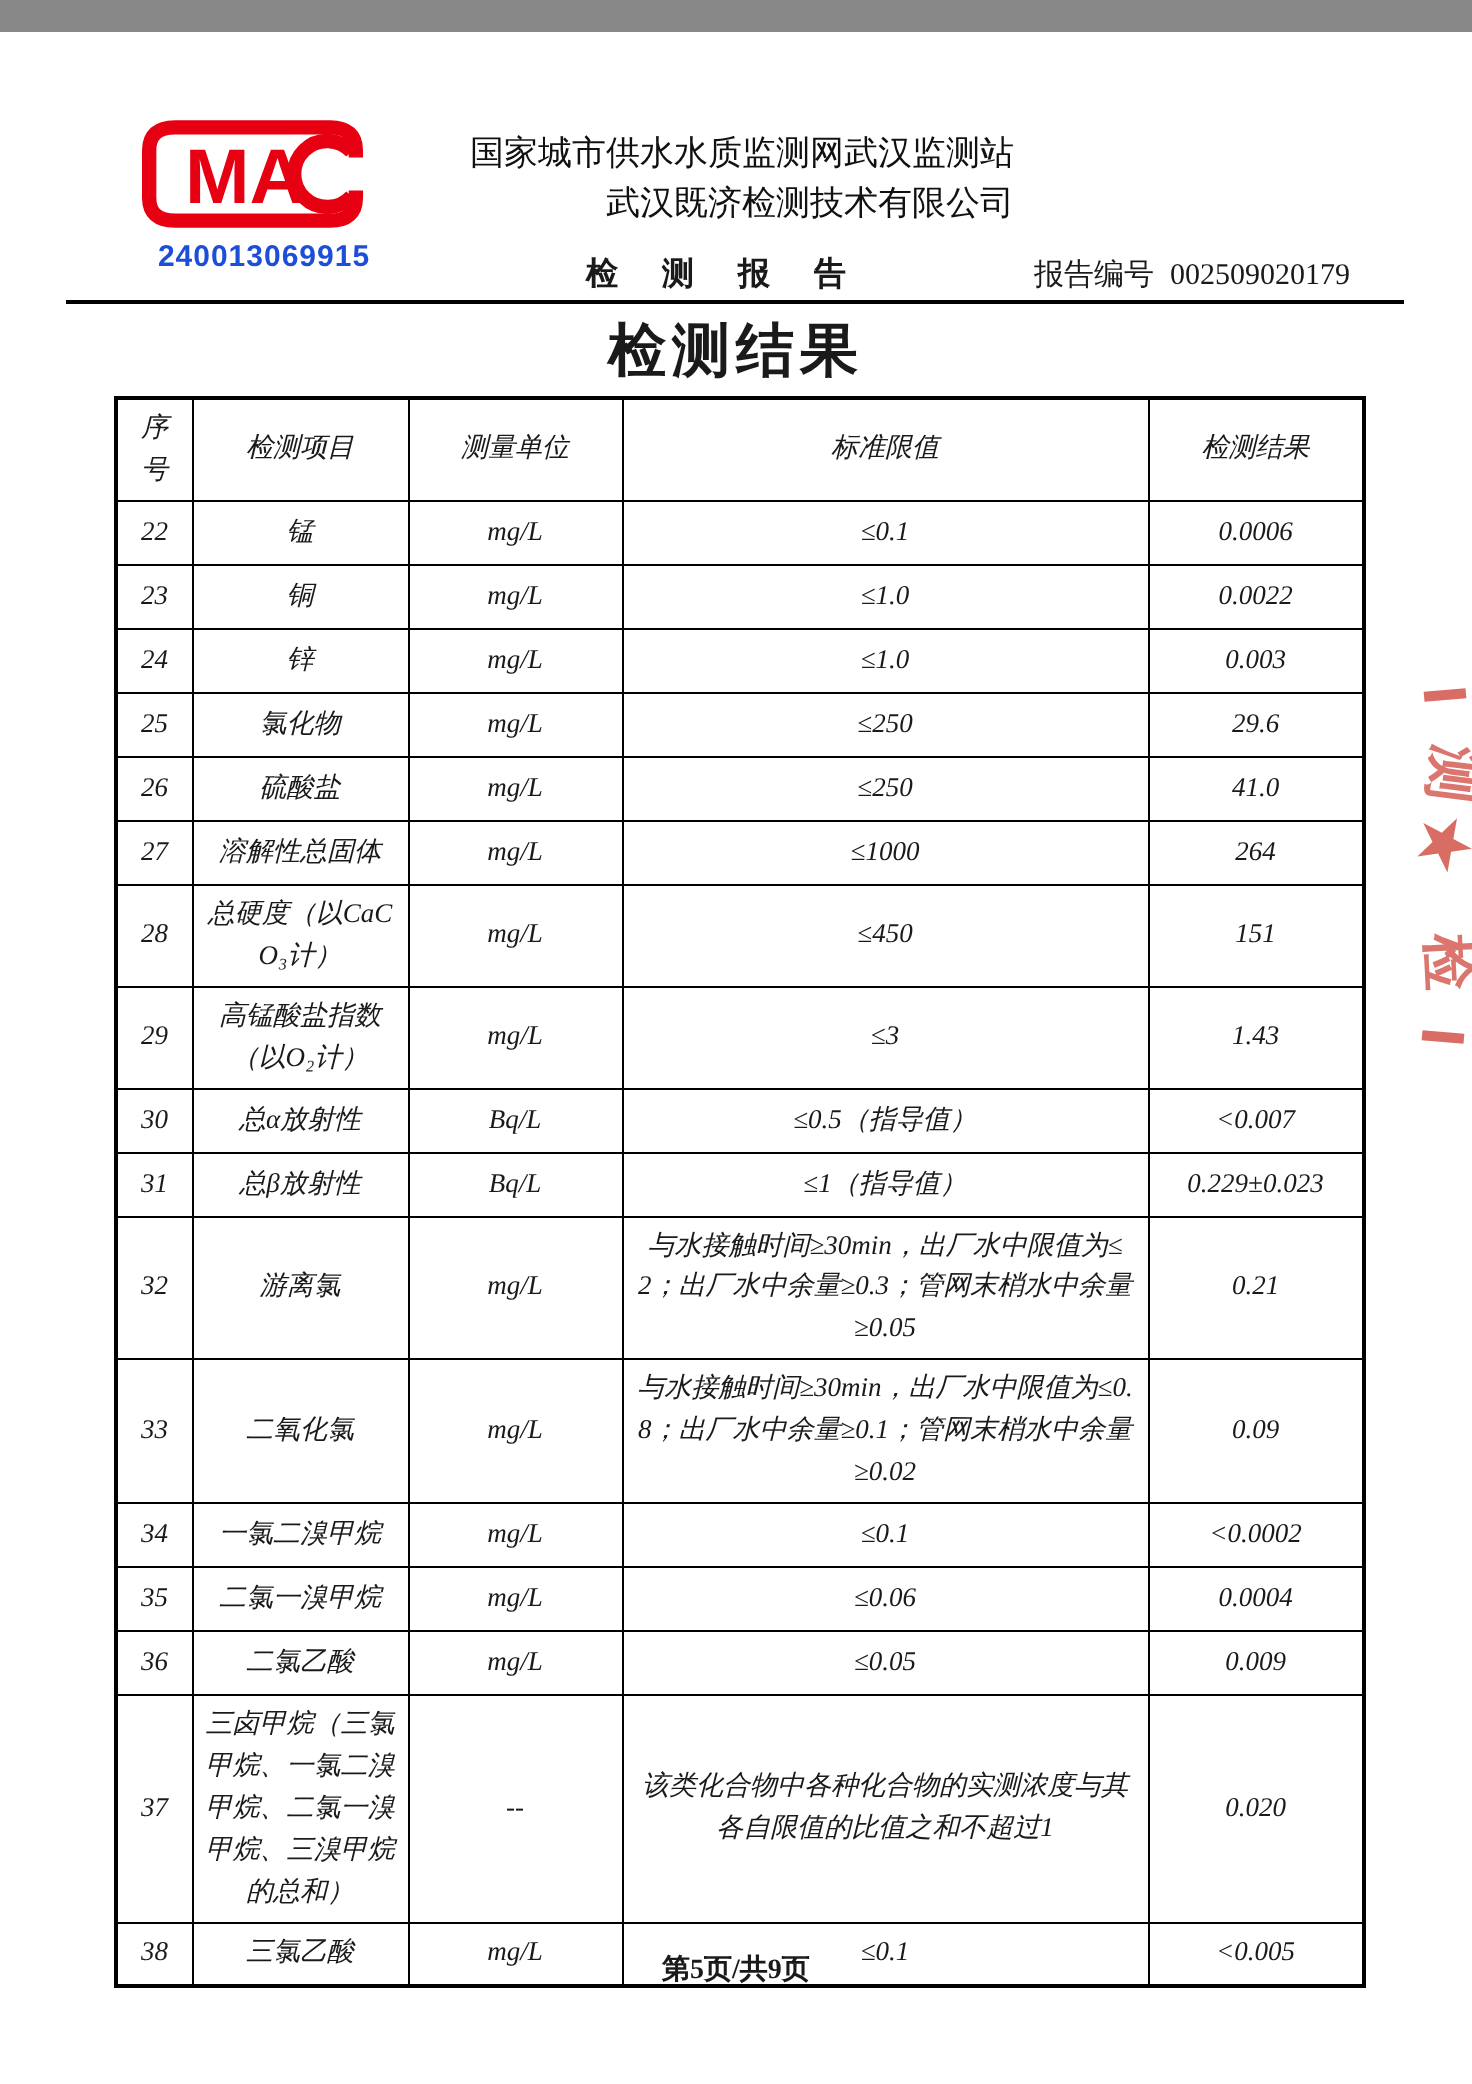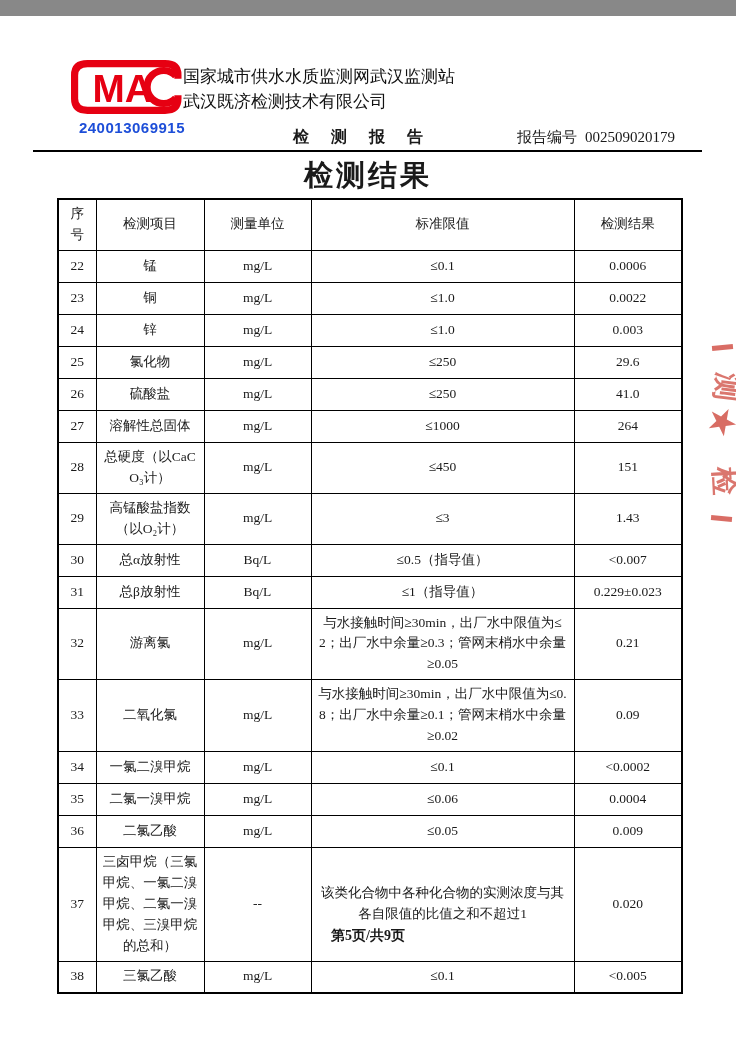--- a/index.html
+++ b/index.html
@@ -18,21 +18,21 @@
   
   .logo-block { position: absolute; left: 68px; top: 44px; width: 128px; text-align: center; }
   .cma-number {
     margin-top: 1px;
     font-family: "Liberation Sans", sans-serif;
     font-weight: bold;
     font-size: 15px;
     letter-spacing: 0.5px;
     color: #1d4ed8;
   }
-  .org-block { position: absolute; left: 183px; top: 48px; width: 324px; text-align: left; }
+  .org-block { position: absolute; left: 183px; top: 48px; width: 324px; text-align: right; }
   .org-line1, .org-line2 { font-size: 17px; line-height: 25px; color: #111; }
 
   .report-row { position: absolute; left: 57px; top: 111px; width: 624px; height: 22px; }
   .report-title {
     position: absolute; left: 236px; top: 0;
     font-size: 16px; font-weight: bold; letter-spacing: 9px; white-space: nowrap; text-align: right;
   }
   .report-no { position: absolute; right: 6px; top: 1px; font-size: 15px; white-space: nowrap; }
   .report-no .no-label { margin-right: 8px; }
 
@@ -41,37 +41,38 @@
   .section-title {
     position: absolute; left: 0; top: 140px; width: 736px;
     text-align: center; font-size: 29px; font-weight: bold; letter-spacing: 3px;
   }
 
   
   table.results {
     position: absolute; left: 57px; top: 182px; width: 624px;
     border-collapse: collapse; table-layout: fixed;
     border: 2.5px solid #000;
+    font-style: italic;
   }
   table.results th, table.results td {
     border: 1.5px solid #000;
     font-size: 13.5px;
     font-weight: normal;
     text-align: center;
     vertical-align: middle;
     padding: 4px 5px;
     line-height: 1.55;
     word-break: break-all;
   }
   table.results th { height: 28px; }
   table.results td { height: 32px; }
 
   
   .footer {
-    position: absolute; left: 0; top: 911px; width: 736px;
+    position: absolute; left: 0; top: 960px; width: 736px;
     text-align: center; font-size: 14px; font-weight: bold;
   }
 
   
   .seal {
     position: absolute; right: 0; top: 326px; width: 33px; height: 182px;
     overflow: hidden; pointer-events: none;
   }
   .seal * { color: #d2544a; }
   .seal .seal-bar { position: absolute; width: 21px; height: 5px; background: #d2544a; opacity: .85; }

